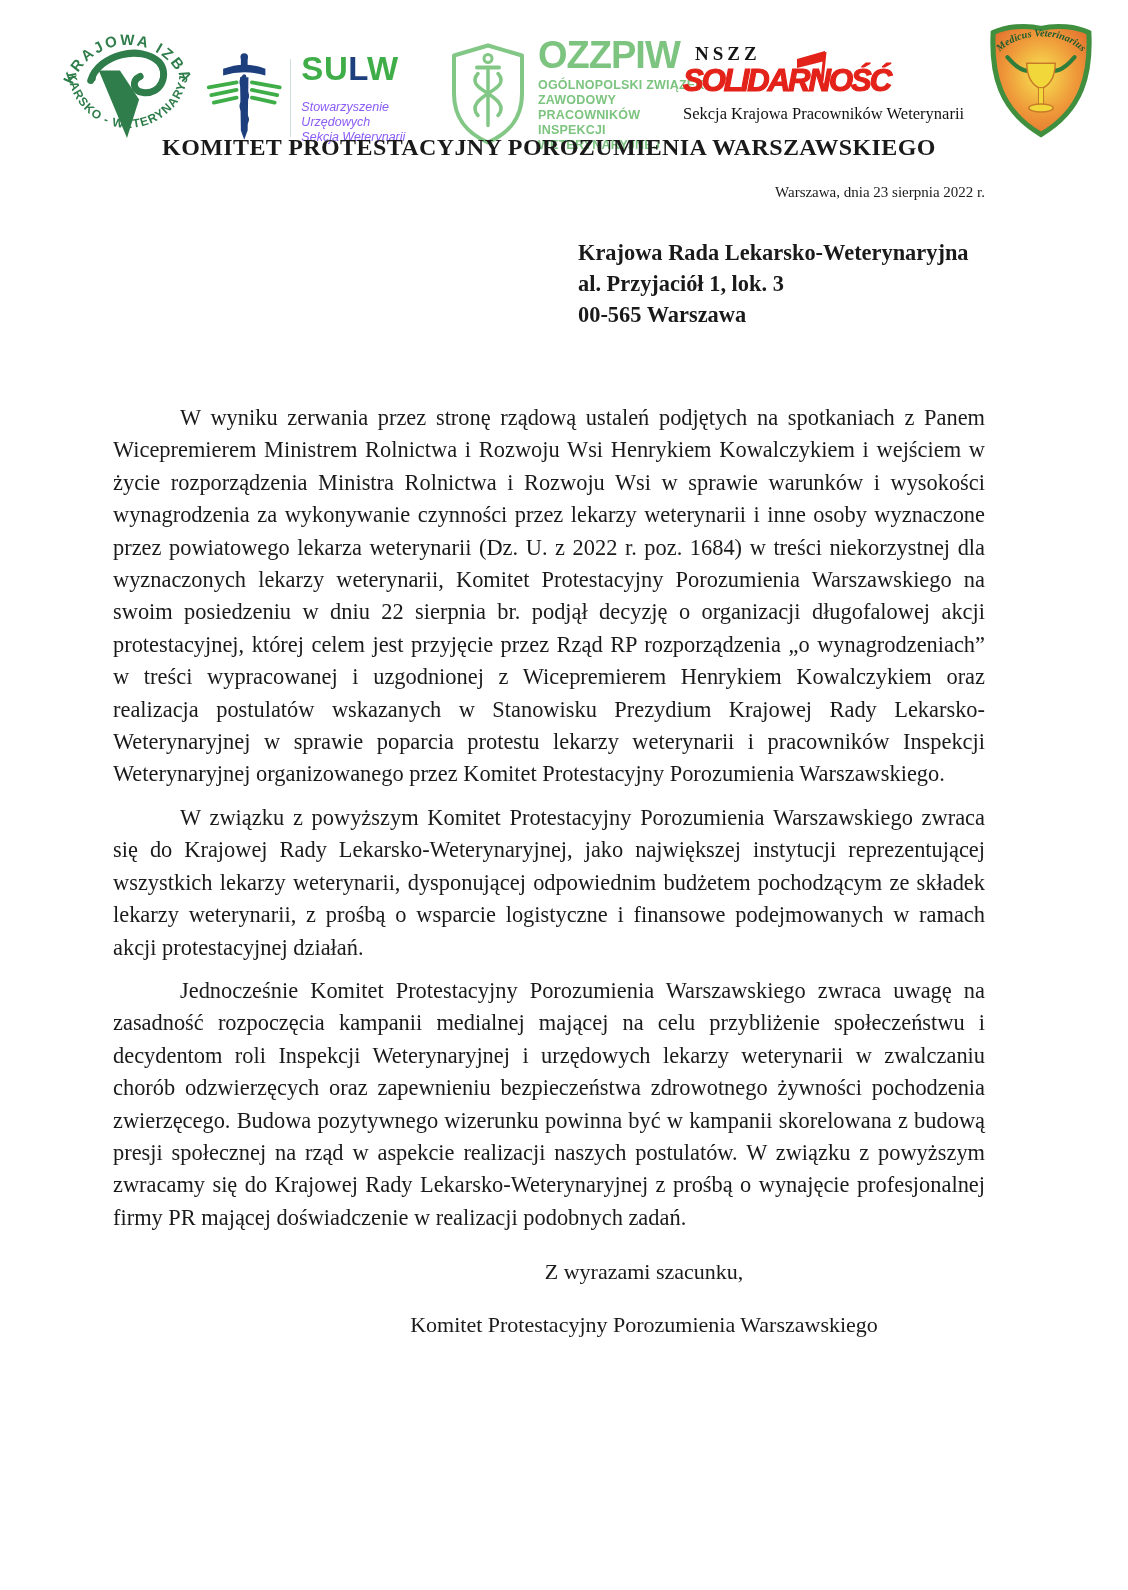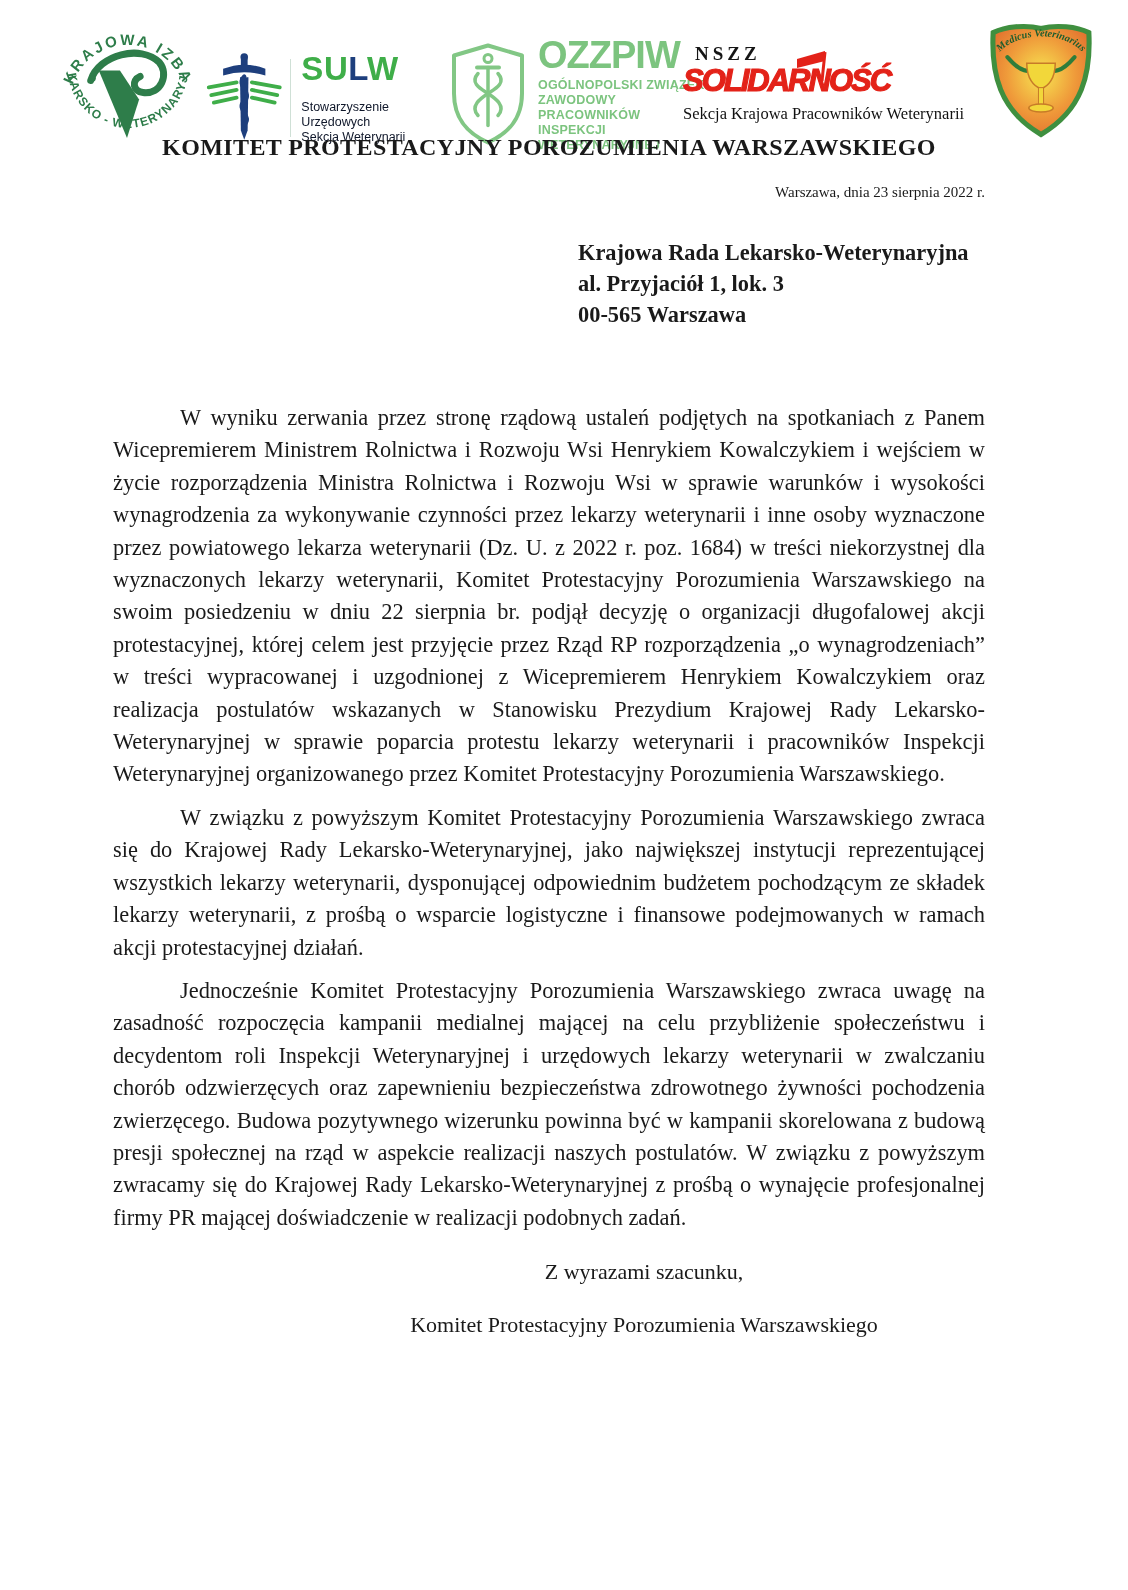--- a/index.html
+++ b/index.html
@@ -15,21 +15,21 @@
   
   .logo-band{position:absolute;left:0;top:0;width:1128px;height:160px;}
   .logo{position:absolute;}
   .logo-chamber{left:52px;top:10px;width:152px;height:146px;}
   .logo-sulw{left:202px;top:42px;width:240px;height:112px;display:flex;align-items:center;}
   .sulw-divider{width:1px;height:78px;background:#cfe0d6;margin:0 10px 0 4px;}
   .sulw-text{font-family:"Liberation Sans",sans-serif;line-height:1;}
   .sulw-acro{font-size:33px;font-weight:bold;letter-spacing:.5px;}
   .sulw-acro .g{color:#3fae49;}
   .sulw-acro .n{color:#1e3f7d;}
-  .sulw-sub{margin-top:15px;font-size:12.5px;line-height:15px;color:#0f172a;}
+  .sulw-sub{margin-top:15px;font-size:12.5px;line-height:15px;color:#8b5cf6;font-style:italic;}
   .logo-ozzpiw{left:448px;top:38px;width:270px;height:112px;display:flex;align-items:center;}
   .ozzpiw-text{margin-left:10px;font-family:"Liberation Sans",sans-serif;color:#7cc47f;}
   .ozzpiw-acro{font-size:38px;font-weight:bold;letter-spacing:-1px;line-height:1;}
   .ozzpiw-sub{margin-top:4px;font-size:12.5px;font-weight:bold;line-height:15px;letter-spacing:.2px;}
   .logo-sol{left:683px;top:44px;width:300px;height:96px;}
   .sol-top{font-family:"Liberation Serif",serif;font-weight:bold;font-size:19px;letter-spacing:4px;color:#151515;margin-left:12px;line-height:1;}
   .sol-main{position:relative;color:#e32219;font-family:"Liberation Sans",sans-serif;
             font-weight:bold;font-style:italic;font-size:31px;letter-spacing:-2px;line-height:1;
             -webkit-text-stroke:1.2px #e32219;margin-top:2px;}
   .sol-flag{position:absolute;left:108px;top:-16px;}

